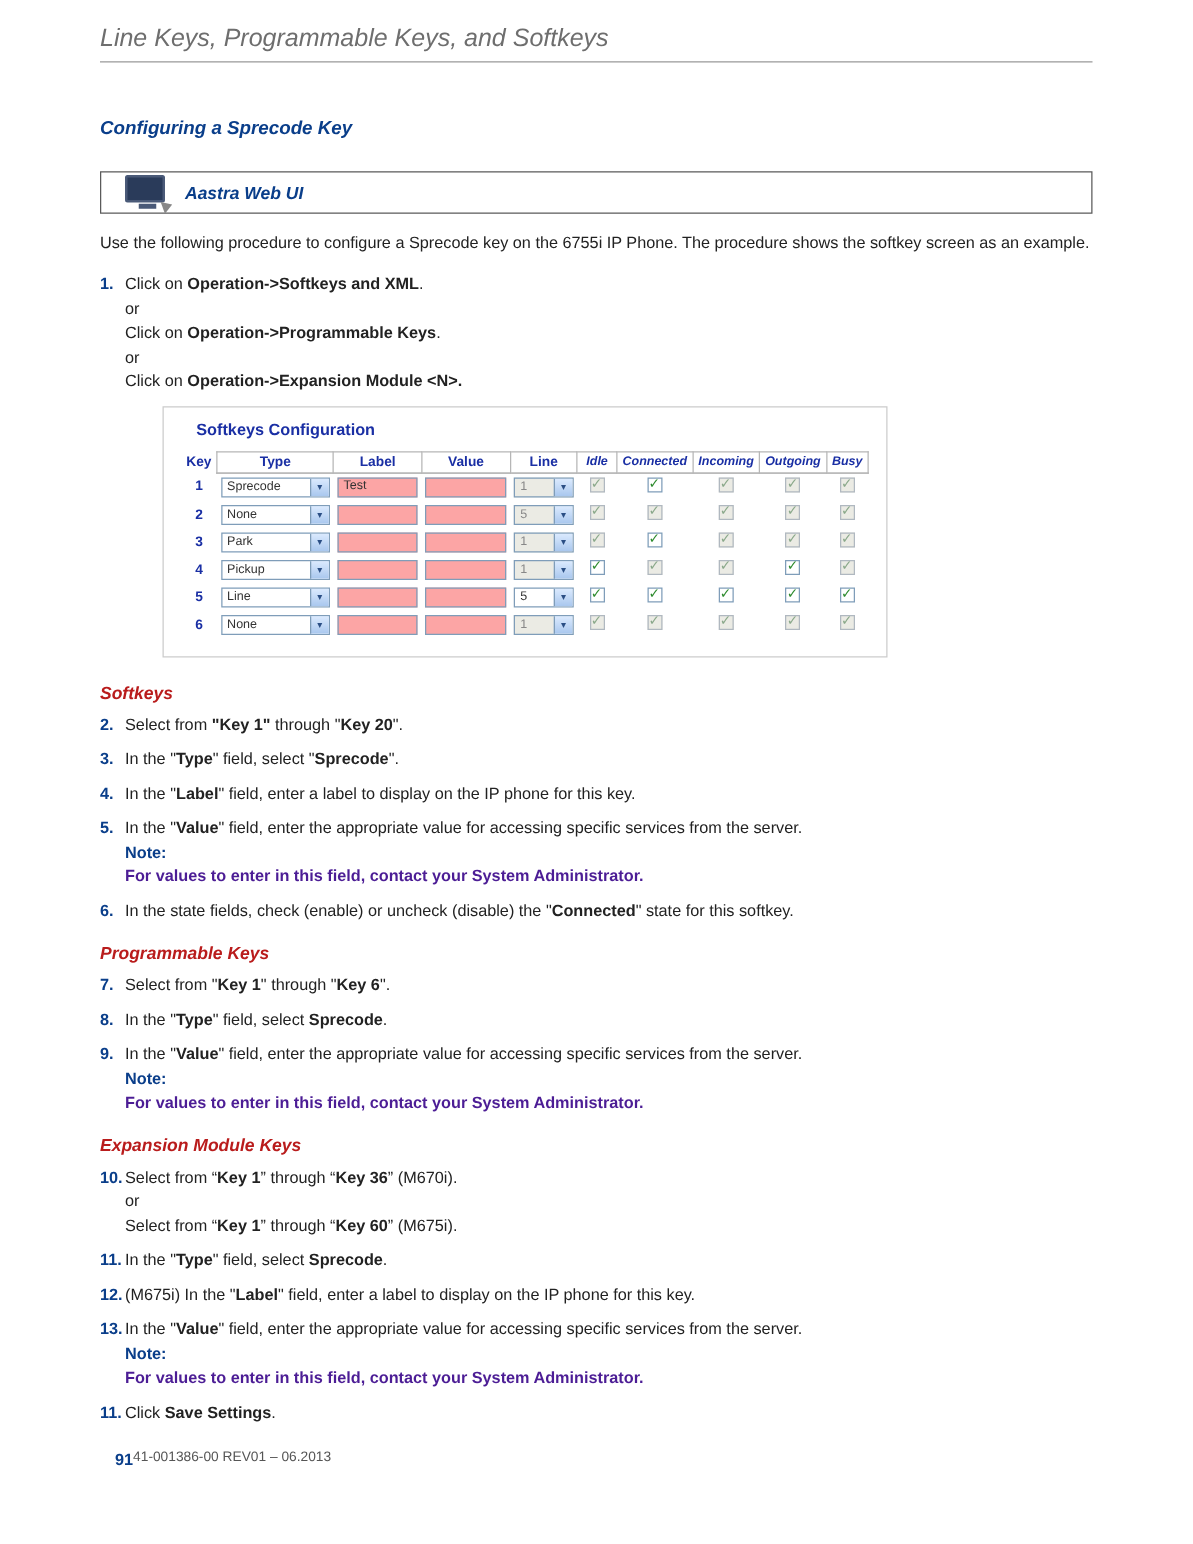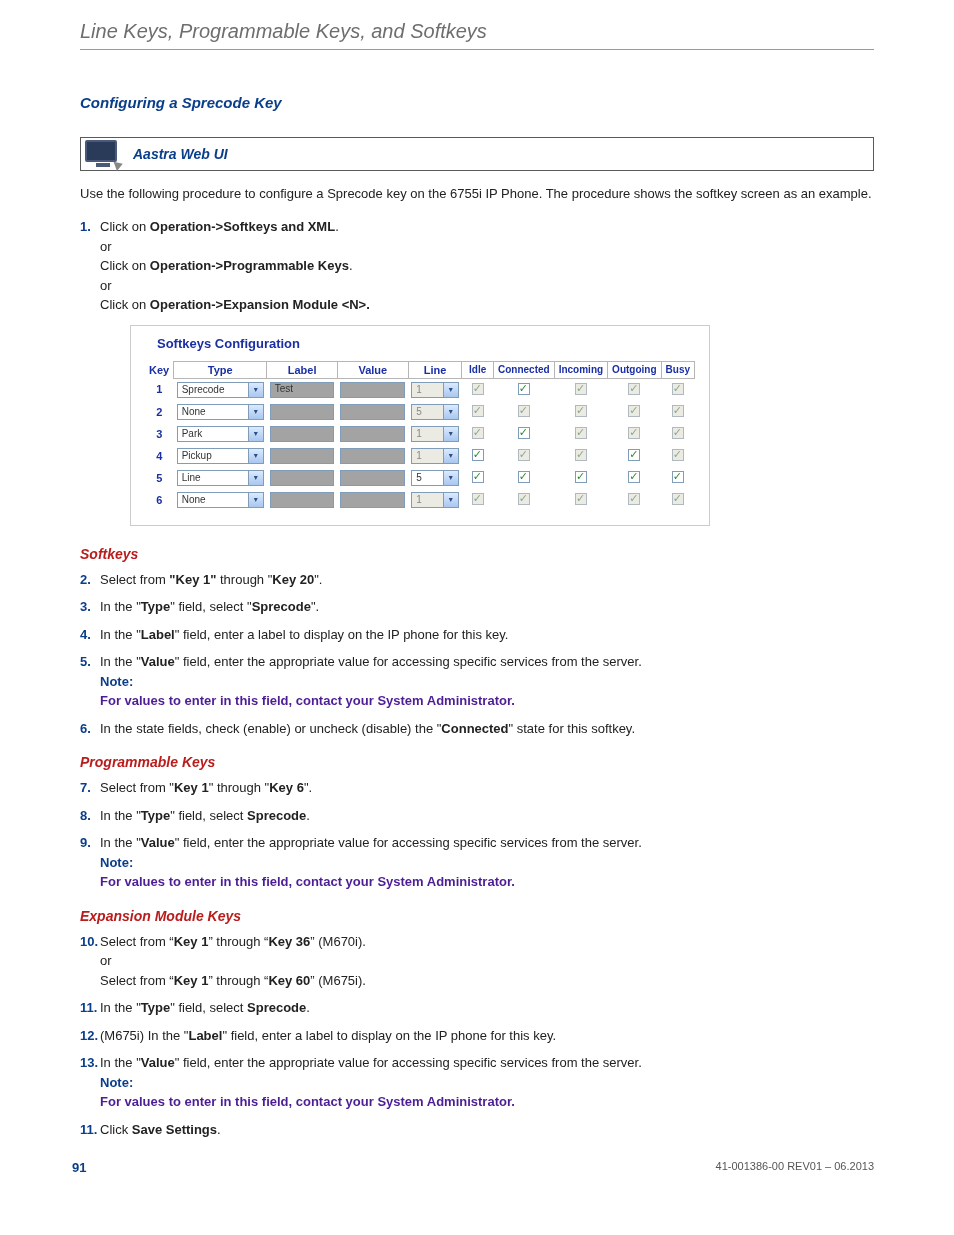--- a/index.html
+++ b/index.html
@@ -30,21 +30,21 @@
     font-weight: bold;
     font-style: italic;
     font-size: 15px;
     margin: 10px 0 26px 0;
   }
   .callout-box {
     border: 1px solid #5a5a5a;
     display: flex;
     align-items: center;
     gap: 12px;
-    padding: 2px 4px;
+    padding: 2px 19px;
     margin-bottom: 14px;
   }
   .callout-title {
     color: #0a3e8a;
     font-weight: bold;
     font-style: italic;
     font-size: 14px;
   }
   .intro-text { margin: 12px 0 14px 0; line-height: 1.4; }
   ol.steps {
@@ -76,24 +76,24 @@
     font-weight: bold;
   }
   .note-text {
     color: #4c1d95;
     font-weight: bold;
   }
   b { font-weight: bold; }
   .footer {
     position: absolute;
     bottom: 60px;
-    left: 72px;
+    left: 92px;
     right: 80px;
     display: flex;
-    justify-content: space-between;
+    justify-content: flex-start;
     font-size: 11px;
     color: #555;
   }
   .footer .pg { color: #0a3e8a; font-weight: bold; font-size: 13px;}
   
   .sk-wrap { margin: 10px 0 20px 50px; border: 1px solid #ccc; padding: 10px 14px 14px 14px; width: 580px; box-sizing: border-box; }
   .sk-title { color: #1a2fa4; font-weight: bold; font-size: 13px; margin-bottom: 10px; font-family: Arial, sans-serif; margin-left: 12px;}
   table.sk {
     border-collapse: collapse;
     font-family: Arial, sans-serif;
@@ -102,21 +102,21 @@
   }
   table.sk th {
     color: #1a2fa4;
     font-weight: bold;
     border: 1px solid #b6b6b6;
     padding: 2px 4px;
     background: #fff;
     text-align: center;
   }
   table.sk th.noborder { border: none; }
-  table.sk th.state { font-size: 10px; border: 1px solid #b6b6b6;}
+  table.sk th.state { font-size: 10px; border: 1px solid #b6b6b6; font-style: italic;}
   table.sk td {
     padding: 3px 3px;
     vertical-align: middle;
     text-align: center;
   }
   table.sk td.keycell { color: #1a2fa4; font-weight: bold; width: 18px;}
   .sk-select {
     display: flex;
     align-items: center;
     border: 1px solid #7f9db9;
@@ -132,21 +132,21 @@
     margin-left: auto;
     width: 14px;
     height: 14px;
     background: linear-gradient(#dbeafe,#a9c7ee);
     border-left: 1px solid #7f9db9;
     display: flex; align-items: center; justify-content: center;
     color: #2b4f85; font-size: 8px;
   }
   .sk-input {
     border: 1px solid #7f9db9;
-    background: #a3a3a3;
+    background: #fca5a5;
     height: 16px;
     font-size: 10px;
     color: #333;
     padding-left: 4px;
     box-sizing: border-box;
     width: 100%;
     text-align: left;
   }
   .col-type { width: 90px;}
   .col-label { width: 70px;}

